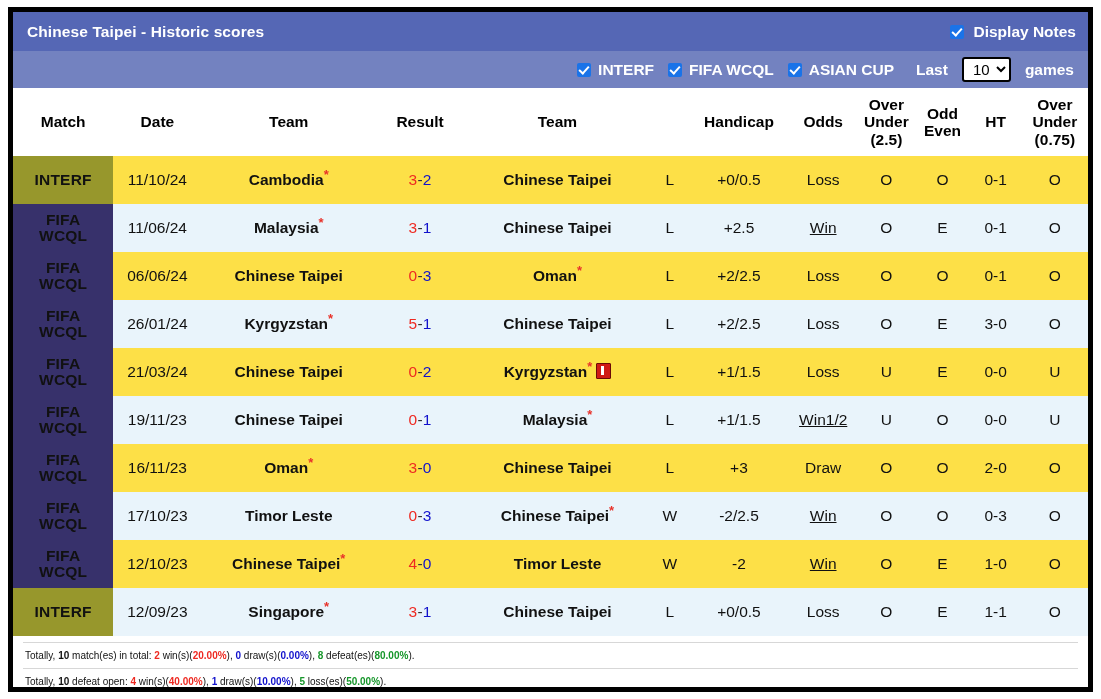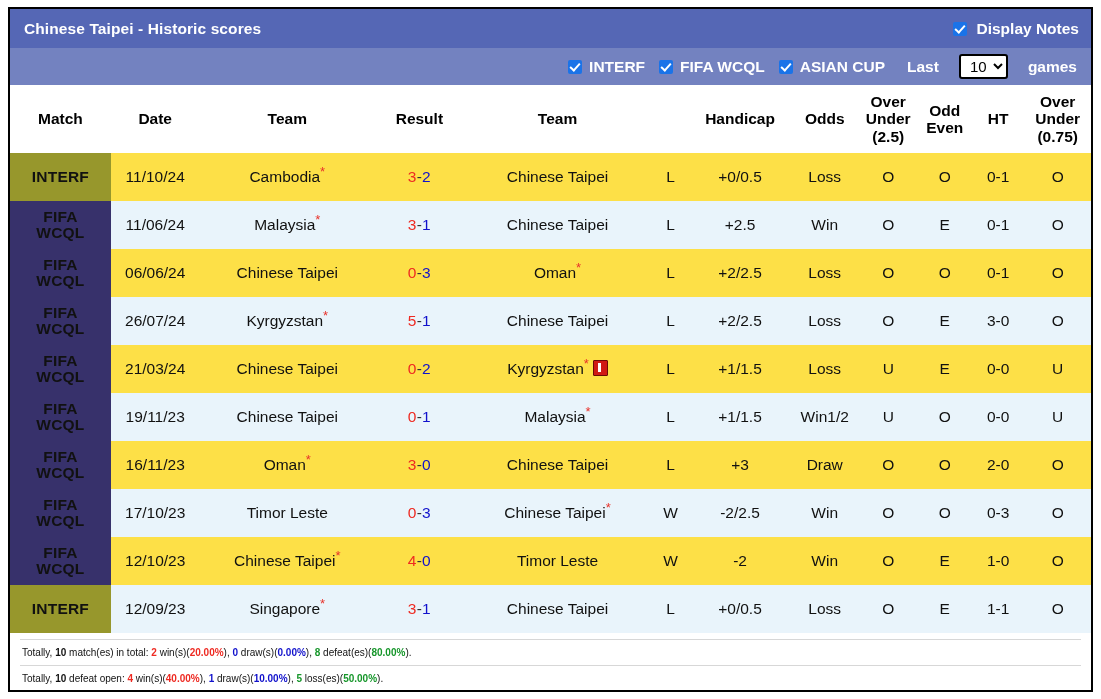--- a/index.html
+++ b/index.html
@@ -20,21 +20,21 @@
     background: #ffffff;
     position: relative;
   }
   .frame {
     position: absolute;
     left: 8px;
     top: 7px;
     width: 1085px;
     height: 685px;
     box-sizing: border-box;
-    border: 2px solid #000000;
+    border: 5px solid #000000;
     background: #ffffff;
     overflow: hidden;
   }
 
   
   .titlebar {
     height: 39px;
     background: #5567b5;
     display: flex;
     align-items: center;
@@ -102,21 +102,21 @@
   }
   .filter-label {
     color: #ffffff;
     font-size: 15.5px;
     font-weight: bold;
     white-space: nowrap;
   }
   .last-wrap {
     display: flex;
     align-items: center;
-    gap: 20px;
+    gap: 14px;
     margin-left: 22px;
   }
   .last-text {
     color: #ffffff;
     font-size: 15.5px;
     font-weight: bold;
   }
   .games-select {
     font-family: "Liberation Sans", sans-serif;
     font-size: 15px;
@@ -167,37 +167,37 @@
     font-size: 15px;
     line-height: 1.06;
     letter-spacing: 0.2px;
     padding: 0;
   }
   td.lg-interf  { background: #97972c !important; }
   td.lg-wcql    { background: #37316b !important; }
 
   .date-cell { color: #1a1a1a; font-size: 15px; }
 
-  .team-cell { font-size: 15.5px; }
+  .team-cell { font-size: 15.5px; font-weight: bold; }
   .t-green  { color: #1b8f28; }
   .t-red    { color: #f0261f; }
   .t-black  { color: #111111; }
   .star     { color: #e8322a; font-size: 13px; vertical-align: super; line-height: 0; }
 
   .score { font-weight: normal; letter-spacing: 0.2px; }
   .s-red  { color: #ee2a22; }
   .s-blue { color: #1111cc; }
   .s-dash { color: #333333; }
 
   .wl-w { color: #e8322a; font-weight: normal; }
   .wl-l { color: #16962a; font-weight: normal; }
 
   .handicap { color: #1919c8; }
 
-  .odds-win  { color: #ee2a22; }
+  .odds-win  { color: #ee2a22; text-decoration: underline; }
   .odds-loss { color: #16962a; }
   .odds-draw { color: #1111cc; }
 
   .ou-o { color: #ee2a22; }
   .ou-u { color: #16962a; }
   .oe-o { color: #0f8f1e; }
   .oe-e { color: #ee2a22; }
   .ht   { color: #111111; }
 
   .redcard {
@@ -377,21 +377,21 @@
             <td class="ou-o">O</td>
             <td class="oe-o">O</td>
             <td class="ht">0-1</td>
             <td class="ou-o">O</td>
           </tr>
           <tr class="r-even">
             <td class="lg-cell lg-wcql">
               <div>FIFA</div>
               <div>WCQL</div>
             </td>
-            <td class="date-cell">26/07/24</td>
+            <td class="date-cell">26/01/24</td>
             <td class="team-cell t-black">Kyrgyzstan<span class="star">*</span></td>
             <td class="score"><span class="s-red">5</span><span class="s-dash">-</span><span class="s-blue">1</span></td>
             <td class="team-cell t-green">Chinese Taipei</td>
             <td class="wl-l">L</td>
             <td class="handicap">+2/2.5</td>
             <td class="odds-loss">Loss</td>
             <td class="ou-o">O</td>
             <td class="oe-e">E</td>
             <td class="ht">3-0</td>
             <td class="ou-o">O</td>

